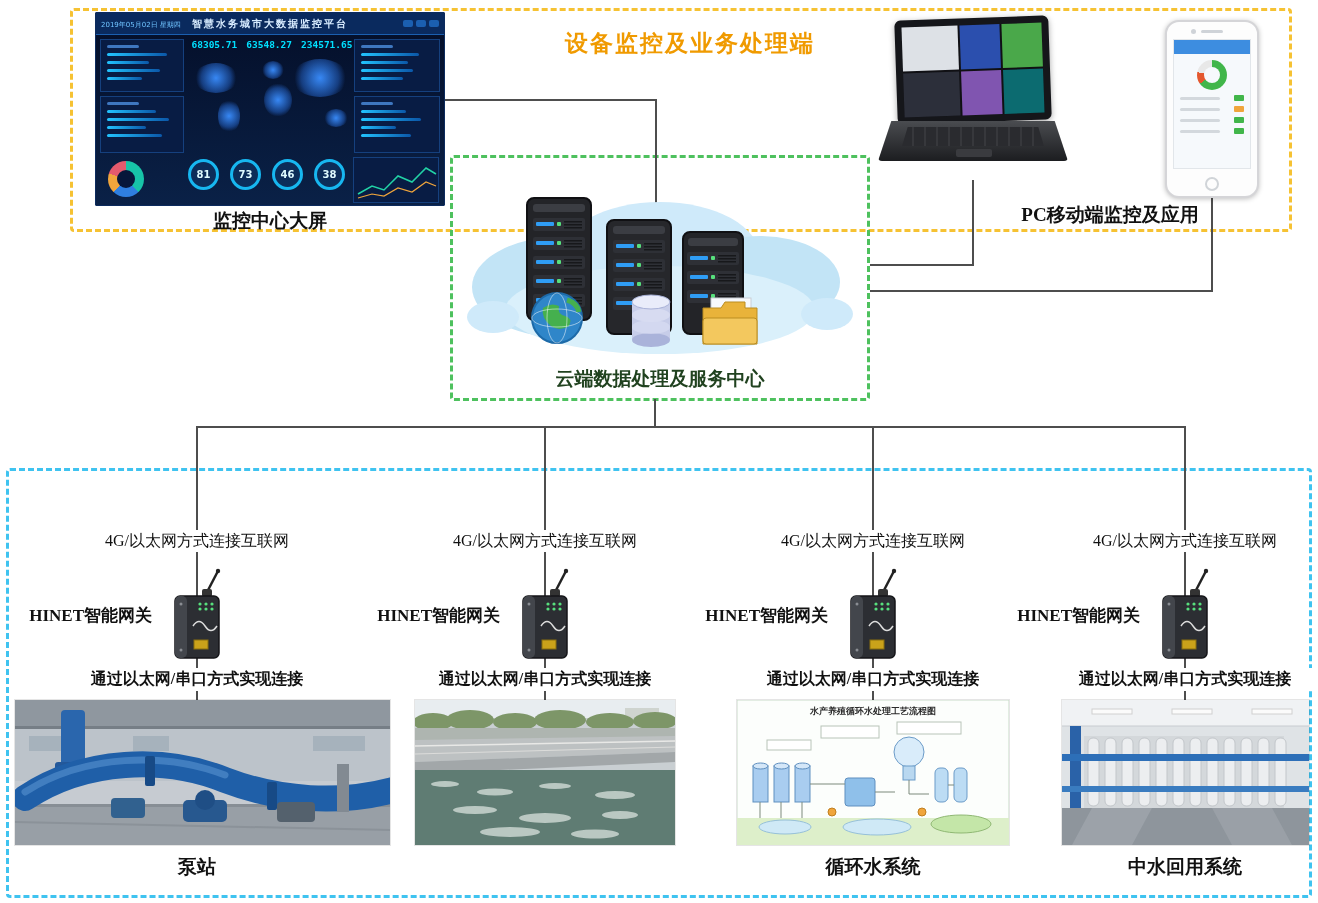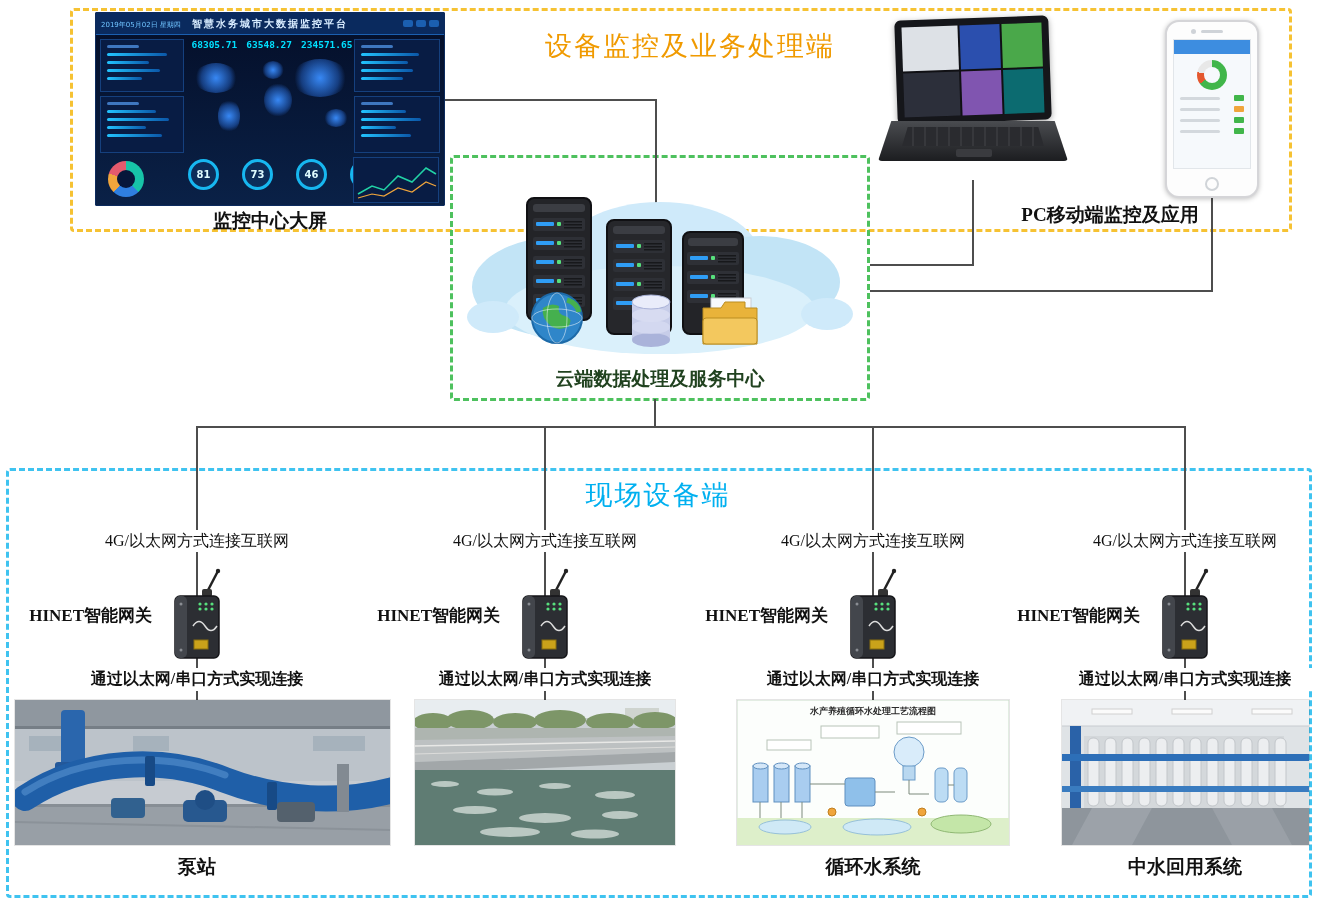--- a/index.html
+++ b/index.html
@@ -3,21 +3,21 @@
 <meta charset="utf-8">
 <style>
   *{margin:0;padding:0;box-sizing:border-box}
   body{background:#ffffff;font-family:"Liberation Serif","DejaVu Serif",serif;color:#111}
   #canvas{position:relative;width:1318px;height:903px;background:#fff;overflow:hidden}
   .zone{position:absolute;border-radius:4px;pointer-events:none}
   .zone-top{left:70px;top:8px;width:1222px;height:224px;border:3px dashed #f6c233}
   .zone-cloud{left:450px;top:155px;width:420px;height:246px;border:3px dashed #4ec15e}
   .zone-field{left:6px;top:468px;width:1306px;height:430px;border:3px dashed #3fc3f0}
   .line{position:absolute;background:#4e4e4e}
-  .big-title{position:absolute;font-weight:normal;font-size:27px;text-align:center;letter-spacing:2px}
+  .big-title{position:absolute;font-weight:bold;font-size:23px;text-align:center;letter-spacing:2px}
   .top-title{left:490px;top:28px;width:400px;color:#f09a00}
   .field-title{left:458px;top:477px;width:400px;color:#00b0f0}
   .label{position:absolute;font-size:19px;font-weight:600;text-align:center;color:#111}
   .cloud-caption{left:470px;top:366px;width:380px;color:#20421f}
   .side-label{position:absolute;left:885px;top:372px;width:290px;font-size:21px;font-weight:bold;text-align:center;color:#2faa4a;letter-spacing:1px}
   .net-label{position:absolute;top:530px;width:190px;font-size:16px;font-weight:normal;text-align:center;line-height:1.35;background:#fff;z-index:4}
   .gw-label{position:absolute;top:604px;width:160px;font-size:17px;font-weight:bold;text-align:right;z-index:4}
   .link-label{position:absolute;top:668px;width:270px;font-size:16px;font-weight:bold;text-align:center;background:#fff;padding:1px 0;z-index:4}
   .sys-label{position:absolute;top:854px;width:220px;font-size:19px;font-weight:bold;text-align:center}
   .photo{position:absolute;top:700px;height:145px;box-shadow:0 0 0 1px rgba(0,0,0,.1);z-index:3}
@@ -35,21 +35,21 @@
   .db-stat{font-size:9.5px;font-weight:bold;color:#00e0ff;font-family:"DejaVu Sans Mono",monospace}
   .db-panel{position:absolute;background:#081c44;border:1px solid #15407e;padding:5px 6px;display:flex;flex-direction:column;gap:5px}
   .pl1{left:4px;top:26px;width:84px;height:53px}.pl2{left:4px;top:83px;width:84px;height:57px}
   .pr1{right:4px;top:26px;width:86px;height:53px}.pr2{right:4px;top:83px;width:86px;height:57px}
   .ptitle{height:3px;width:45%;background:#3e77c0;border-radius:2px}
   .pbar{height:3px;background:linear-gradient(90deg,#22c3ff,#0b57a8);border-radius:2px}
   .db-map{position:absolute;left:92px;top:44px;width:168px;height:96px}
   .blob{position:absolute;border-radius:50%;background:radial-gradient(circle,rgba(58,142,255,.95) 0%,rgba(40,110,220,.45) 55%,rgba(20,60,150,0) 75%)}
   .donut{position:absolute;left:12px;top:148px;width:36px;height:36px;border-radius:50%;background:conic-gradient(#17c4a8 0 38%,#2f7fe0 38% 62%,#f0a53c 62% 80%,#e45a6d 80% 100%)}
   .donut::after{content:"";position:absolute;inset:9px;border-radius:50%;background:#07173a}
-  .db-gauges{position:absolute;left:92px;top:146px;display:flex;gap:23px}
+  .db-gauges{position:absolute;left:92px;top:146px;display:flex;gap:11px}
   .gauge{width:31px;height:31px;border-radius:50%;border:3px solid #17b7f0;background:rgba(23,90,160,.25);color:#dffbff;display:flex;align-items:center;justify-content:center;font-size:10px;font-weight:bold;font-family:"DejaVu Sans",sans-serif}
   .db-chart{position:absolute;right:5px;top:144px;background:#081c44;border:1px solid #15407e}
 
   
   .laptop{position:absolute;left:878px;top:18px;width:190px;height:165px;z-index:3}
   .lt-screen{position:absolute;left:18px;top:0;width:154px;height:104px;background:#15161a;border-radius:6px;padding:7px;box-shadow:0 2px 6px rgba(0,0,0,.35);transform:rotate(-2deg)}
   .lt-grid{width:100%;height:100%;display:grid;grid-template-columns:1.4fr 1fr 1fr;grid-template-rows:1fr 1fr;gap:2px;background:#101014}
   .lt-grid i{display:block}
   .lt-base{position:absolute;left:0;top:103px;width:190px;height:40px;background:linear-gradient(180deg,#4a4c50,#1c1d20);clip-path:polygon(7% 0,93% 0,100% 100%,0 100%);border-radius:4px}
   .lt-kb{position:absolute;left:24px;top:109px;width:142px;height:19px;background:repeating-linear-gradient(90deg,#2a2b2f 0 10px,#37383c 10px 12px);clip-path:polygon(4% 0,96% 0,100% 100%,0 100%)}
@@ -86,21 +86,20 @@
   <div class="line" style="left:1211px;top:196px;width:2px;height:96px"></div>
   <div class="line" style="left:870px;top:290px;width:343px;height:2px"></div>
   <div class="line" style="left:654px;top:399px;width:2px;height:29px"></div>
   <div class="line" style="left:196px;top:426px;width:990px;height:2px"></div>
   <div class="line" style="left:196px;top:426px;width:2px;height:276px"></div>
   <div class="line" style="left:544px;top:426px;width:2px;height:276px"></div>
   <div class="line" style="left:872px;top:426px;width:2px;height:276px"></div>
   <div class="line" style="left:1184px;top:426px;width:2px;height:276px"></div>
 
   <div class="big-title top-title">设备监控及业务处理端</div>
-  <div class="big-title field-title">现场设备端</div>
   <div class="label cloud-caption">云端数据处理及服务中心</div>
   <div class="label" style="left:995px;top:202px;width:230px">PC移动端监控及应用</div>
   <div class="label" style="left:145px;top:208px;width:250px">监控中心大屏</div>
 
   <div class="dashboard">
     <div class="db-header">
       <span class="db-date">2019年05月02日 星期四</span>
       <span class="db-title">智慧水务城市大数据监控平台</span>
       <span class="db-menu">
           <i></i>

